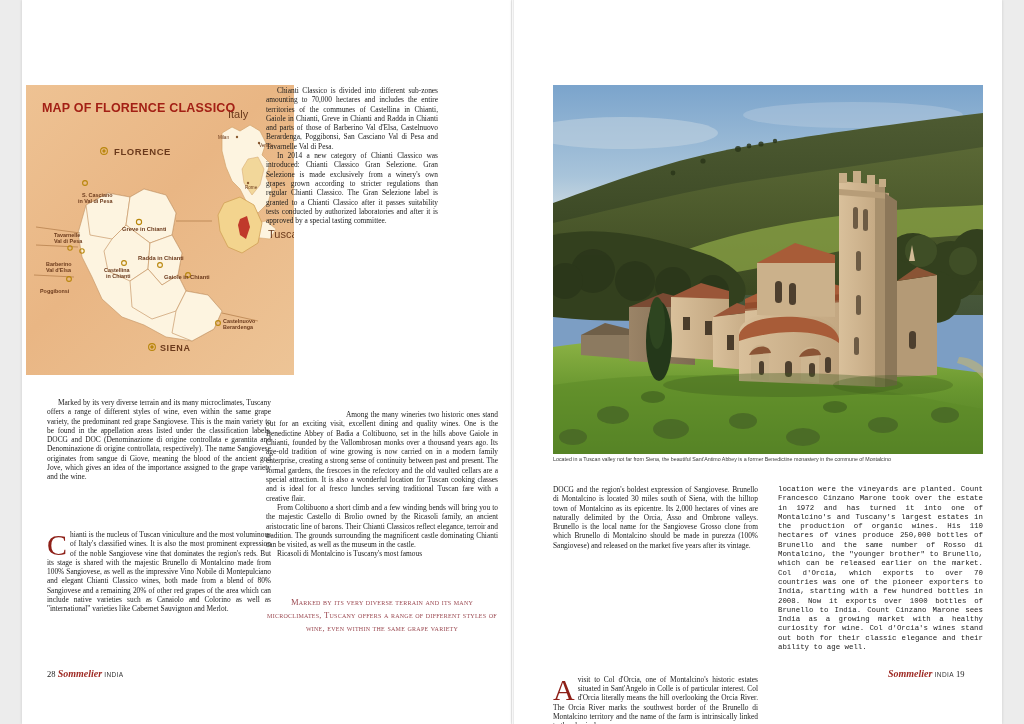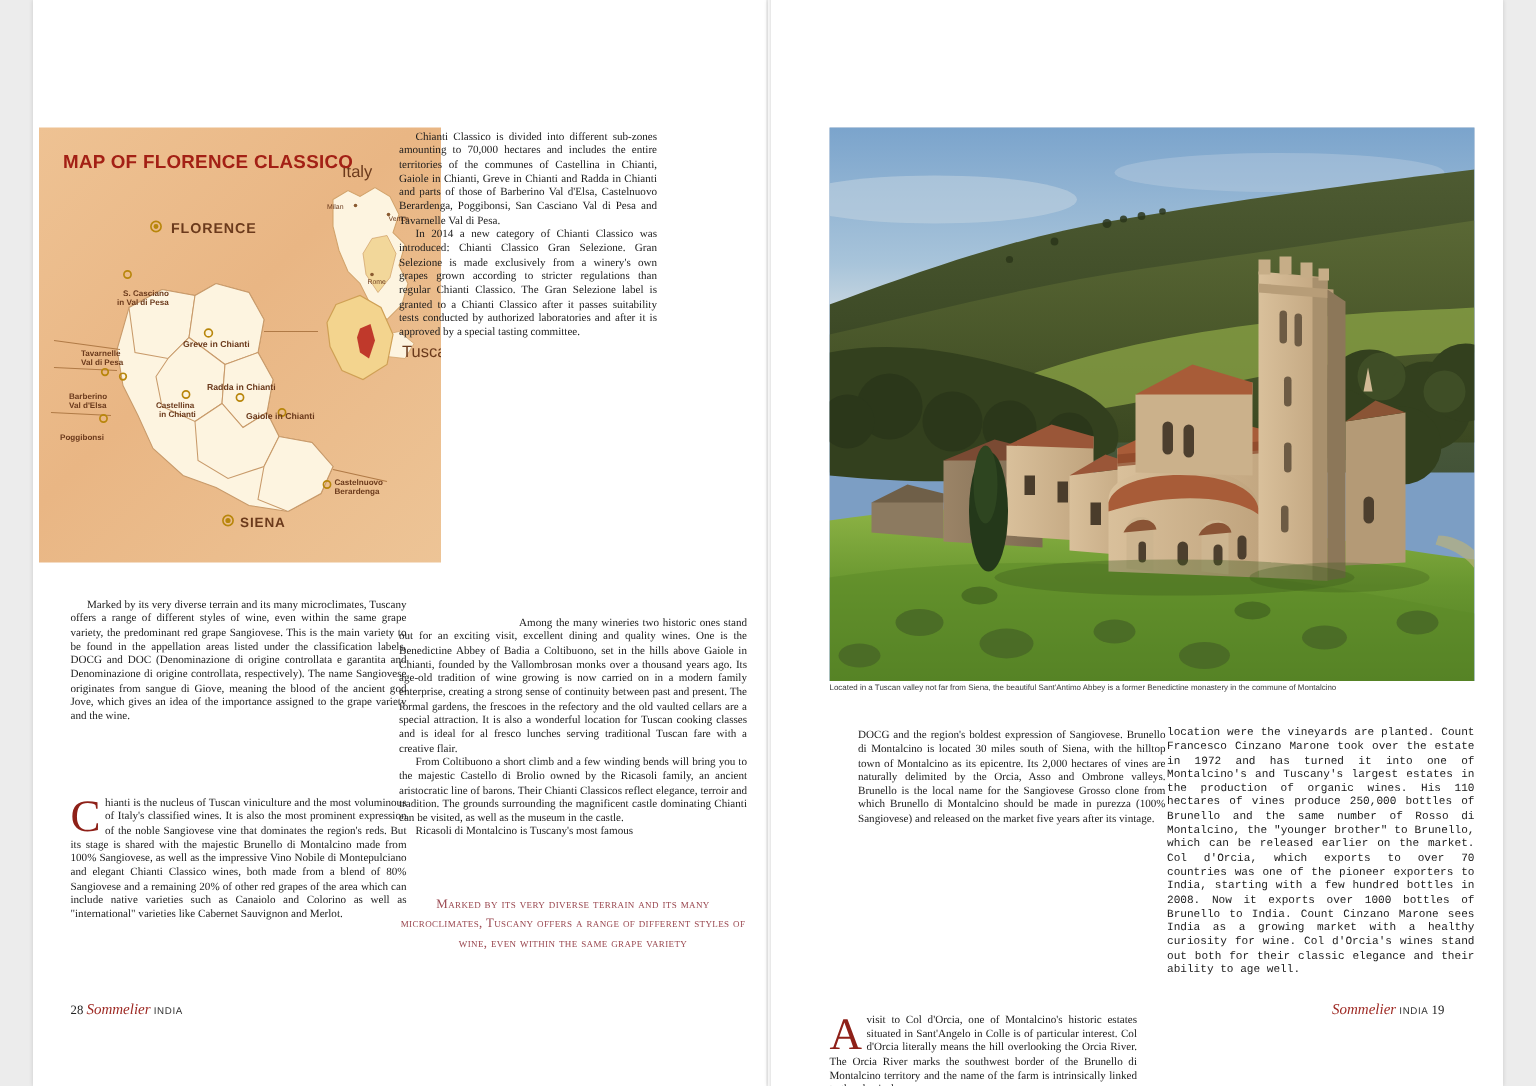--- a/index.html
+++ b/index.html
@@ -34,21 +34,21 @@
   .dropcap-wrap{position:relative;}
   .dropcap{float:left;font-size:30px;line-height:25px;color:#8e2018;
            font-family:"Liberation Serif",serif;padding:1px 3px 0 0;margin-top:1px;}
 
   .pullquote{position:absolute;left:266px;top:596px;width:232px;text-align:center;
              color:#9b4a52;font-family:"Liberation Serif",serif;
              font-size:8.6px;line-height:13.2px;font-variant:small-caps;letter-spacing:.25px;}
 
   .folio{position:absolute;font-size:8.5px;color:#222;}
   .folio .num{font-family:Liberation Serif, serif;}
-  .folio .mag{font-family:"Liberation Serif",serif;font-style:italic;font-weight:normal;color:#9e2a24;font-size:10px;margin-top:29px;}
+  .folio .mag{font-family:"Liberation Serif",serif;font-style:italic;font-weight:bold;color:#9e2a24;font-size:10px;margin-top:29px;}
   .folio .ind{font-family:"Liberation Sans",sans-serif;font-size:6.5px;letter-spacing:.4px;color:#333;}
   .folio-left{left:47px;top:668px;}
   .folio-right{left:888px;top:668px;}
 
   
   .photo{position:absolute;left:553px;top:85px;width:430px;height:369px;overflow:hidden;background:#7c9ec4;}
   .caption{position:absolute;left:553px;top:456px;width:430px;
            font-family:"Liberation Sans",sans-serif;font-size:5.3px;line-height:7.4px;color:#3a3a3a;}
 </style>
 </head>
@@ -326,21 +326,21 @@
         <ellipse cx="100" cy="312" rx="12" ry="6"></ellipse>
           <ellipse cx="282" cy="322" rx="12" ry="6"></ellipse>
       </g>
 
       <path d="M404,278 C418,282 426,288 430,294 L430,282 C424,276 414,272 406,272 Z" fill="#b9b27e" opacity=".7"></path>
     </svg>
   </div>
 
   <div class="caption">Located in a Tuscan valley not far from Siena, the beautiful Sant'Antimo Abbey is a former Benedictine monastery in the commune of Montalcino</div>
 
-  <div class="col" style="left:572px;top:485px;width:205px;">
+  <div class="col" style="left:553px;top:485px;width:205px;">
     <p class="noind">DOCG and the region's boldest expression of Sangiovese. Brunello di Montalcino is located 30 miles south of Siena, with the hilltop town of Montalcino as its epicentre. Its 2,000 hectares of vines are naturally delimited by the Orcia, Asso and Ombrone valleys. Brunello is the local name for the Sangiovese Grosso clone from which Brunello di Montalcino should be made in purezza (100% Sangiovese) and released on the market five years after its vintage.</p>
   </div>
   <div class="col dropcap-wrap" style="left:553px;top:591px;width:205px;">
     <span class="dropcap">A</span>
     <p class="noind">visit to Col d'Orcia, one of Montalcino's historic estates situated in Sant'Angelo in Colle is of particular interest. Col d'Orcia literally means the hill overlooking the Orcia River. The Orcia River marks the southwest border of the Brunello di Montalcino territory and the name of the farm is intrinsically linked to the physical</p>
   </div>
 
   <div class="col" style="left:778px;top:485px;width:205px;font-family:Liberation Mono, monospace;">
     <p class="noind">location were the vineyards are planted. Count Francesco Cinzano Marone took over the estate in 1972 and has turned it into one of Montalcino's and Tuscany's largest estates in the production of organic wines. His 110 hectares of vines produce 250,000 bottles of Brunello and the same number of Rosso di Montalcino, the "younger brother" to Brunello, which can be released earlier on the market. Col d'Orcia, which exports to over 70 countries was one of the pioneer exporters to India, starting with a few hundred bottles in 2008. Now it exports over 1000 bottles of Brunello to India. Count Cinzano Marone sees India as a growing market with a healthy curiosity for wine. Col d'Orcia's wines stand out both for their classic elegance and their ability to age well.</p>
   </div>

